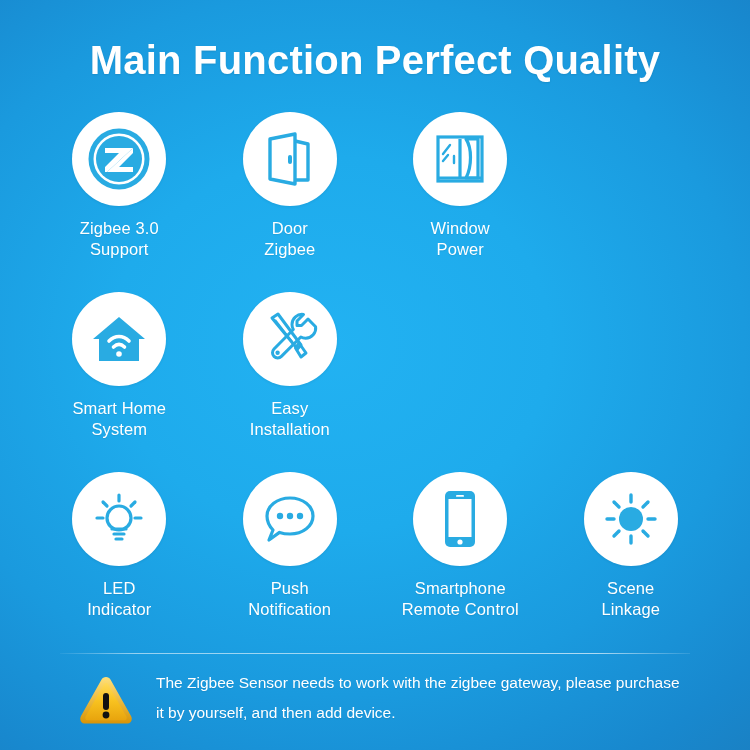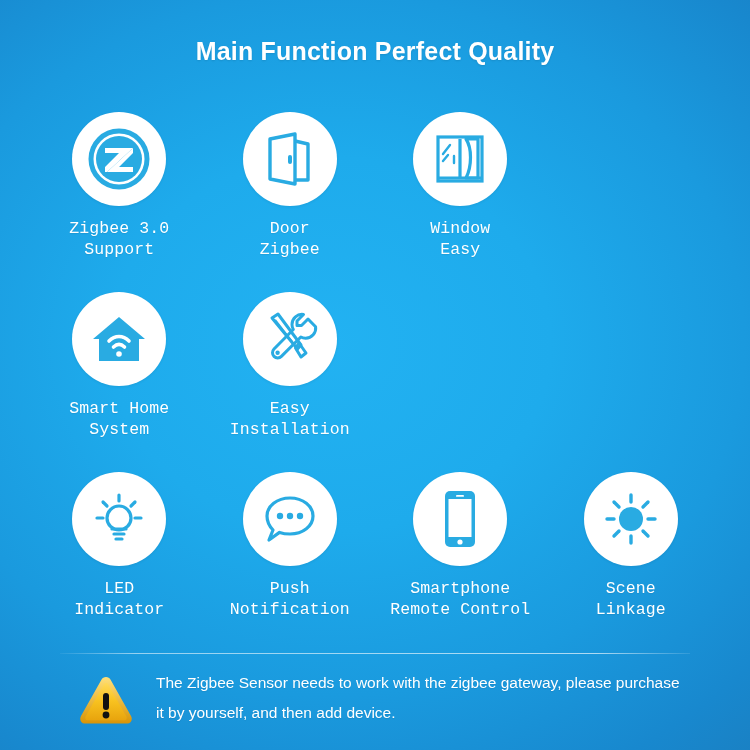--- a/index.html
+++ b/index.html
@@ -40,39 +40,38 @@
     pointer-events: none;
   }
 
   .title {
     position: absolute;
     top: 38px;
     left: 0;
     width: 750px;
     text-align: center;
     color: #ffffff;
-    font-size: 25px;
+    font-size: 40px;
     font-weight: 700;
     letter-spacing: 0.2px;
     line-height: 1.1;
     text-shadow: 0 1px 2px rgba(0,0,0,0.10);
   }
 
   .grid {
     position: absolute;
     top: 112px;
     left: 34px;
     width: 682px;
   }
 
   .row {
     display: flex;
     width: 100%;
     height: 180px;
-    font-family: Liberation Mono, monospace;
   }
 
   .cell {
     width: 170.5px;
     display: flex;
     flex-direction: column;
     align-items: center;
     justify-content: flex-start;
   }
   .cell.empty { visibility: hidden; }
@@ -194,21 +193,21 @@
               <line x1="7" y1="48" x2="51" y2="48" stroke="#29ABE2" stroke-width="3.2"></line>
               <path d="M29 9 L29 48" stroke="#29ABE2" stroke-width="3.2"></path>
               <path d="M35 9 C41 18 41 36 35 48 L47 48 L47 9 Z" fill="none" stroke="#29ABE2" stroke-width="3.2" stroke-linejoin="round"></path>
               <line x1="12" y1="24" x2="19" y2="15" stroke="#29ABE2" stroke-width="2.4" stroke-linecap="round"></line>
               <line x1="12" y1="31" x2="17" y2="25" stroke="#29ABE2" stroke-width="2.4" stroke-linecap="round"></line>
               <line x1="23" y1="26" x2="23" y2="33" stroke="#29ABE2" stroke-width="2.4" stroke-linecap="round"></line>
             </svg>
           </span>
         </div>
         <div class="label">Window
-Easy</div>
+Power</div>
       </div>
 
 
     </div>
 
     <div class="row">
 
       <div class="cell">
         <div class="bubble">
           <span>

